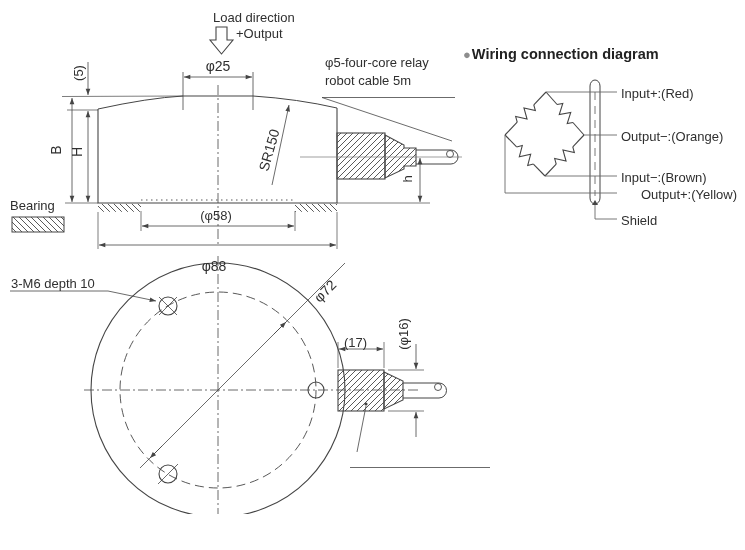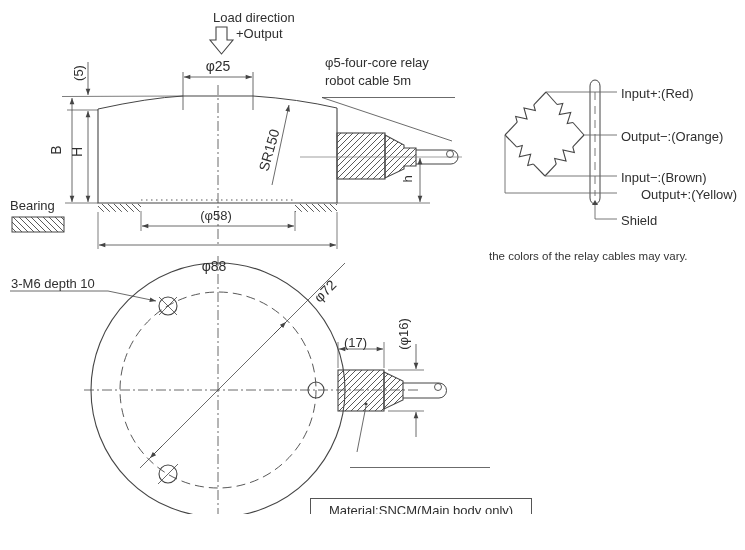--- a/index.html
+++ b/index.html
@@ -178,24 +178,23 @@
 <div class="t" style="left:325px;top:74px;">robot cable 5m</div>
 <div class="t" style="left:10px;top:199px;">Bearing</div>
 <div class="tc" style="left:216px;top:215px;">(φ58)</div>
 <div class="tc big" style="left:214px;top:235px;margin-top:31px;">φ88</div>
 <div class="tc rot90" style="left:407px;top:179px;">h</div>
 
 <div class="t" style="left:11px;top:277px;">3-M6 depth 10</div>
 <div class="tc rot45 big" style="left:325px;top:291px;">φ72</div>
 <div class="t" style="left:344px;top:336px;">(17)</div>
 <div class="tc rot90" style="left:403px;top:334px;">(φ16)</div>
-<div class="matbox">
-  <span>Material:SNCM(Main body only)</span>
+
+<div class="wtitle">
+  <span class="dot">●</span><span>Wiring connection diagram</span>
 </div>
-
 <div class="wlabel" style="top:86px;">Input+:(Red)</div>
 <div class="wlabel" style="top:129px;">Output−:(Orange)</div>
 <div class="wlabel" style="top:170px;">Input−:(Brown)</div>
 <div class="wlabel" style="top:187px;margin-left:20px;">Output+:(Yellow)</div>
 <div class="wlabel" style="top:213px;">Shield</div>
-<div class="note" style="left:489px;top:250px;">the colors of the relay cables may vary.</div>
 
 </div>
 
 </body></html>

